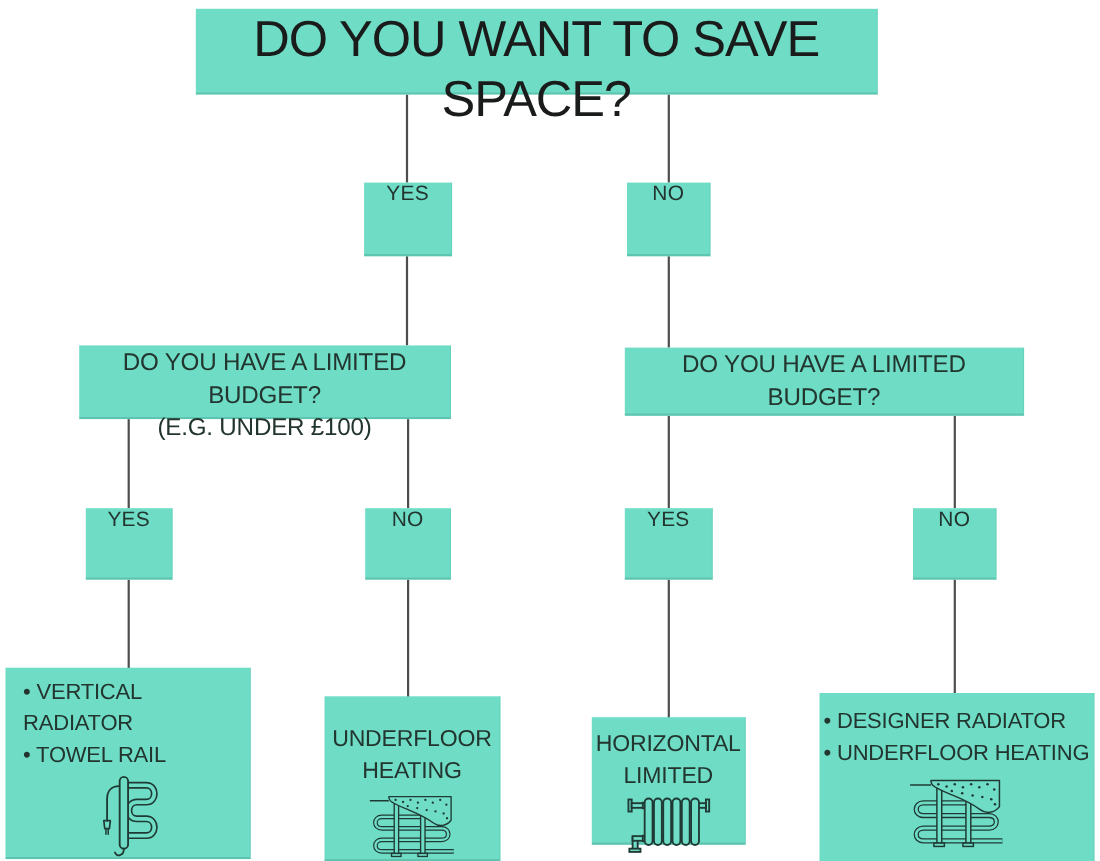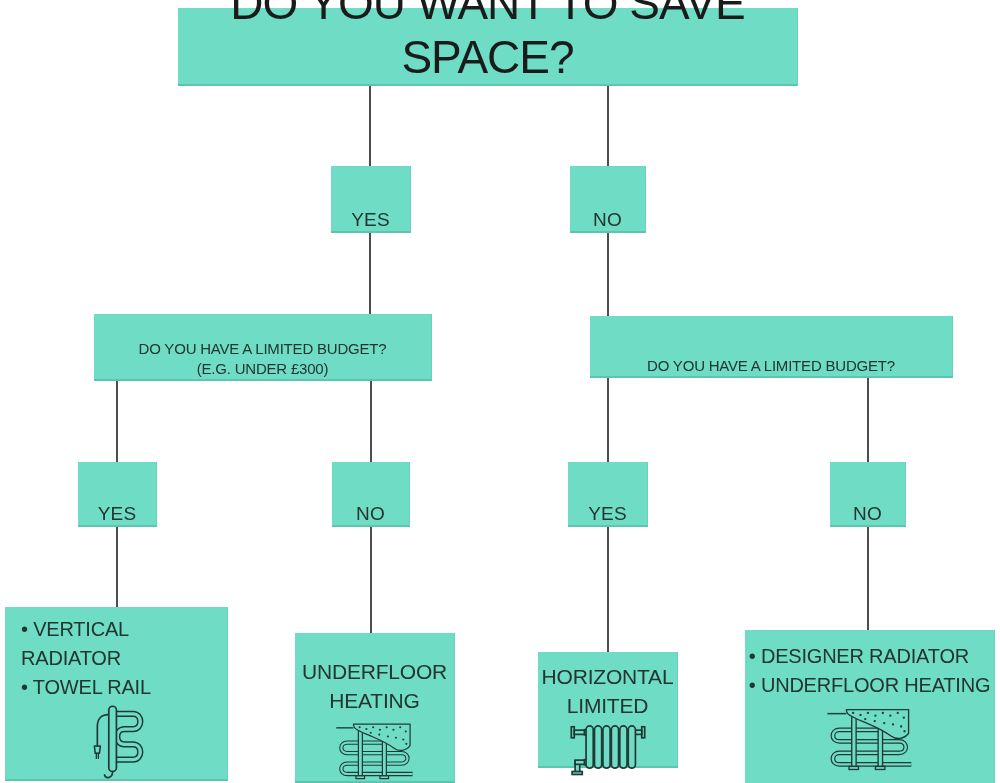--- a/index.html
+++ b/index.html
@@ -8,33 +8,33 @@
     width:1000px;height:783px;
     background:#ffffff;
     font-family:"Liberation Sans", sans-serif;
     overflow:hidden;
   }
   .connectors{position:absolute;left:0;top:0;z-index:0;}
   .node{
     position:absolute;
     background:#6fdcc6;
     color:#22352f;
-    display:flex;align-items:flex-end;justify-content:center;
+    display:flex;align-items:flex-start;justify-content:center;
     text-align:center;
     box-sizing:border-box;
     z-index:1;
     border-bottom:2px solid rgba(18,92,76,0.18);
     border-right:1px solid rgba(18,92,76,0.08);
   }
   .title-node{
     left:178px;top:8px;width:620px;height:78px;
     font-size:46px;letter-spacing:-1px;color:#191c1b;
     font-weight:400;
   }
-  .q-node{font-size:15px;line-height:1.35;letter-spacing:-0.2px;margin-left:22px;}
+  .q-node{font-size:22px;line-height:1.35;letter-spacing:-0.2px;}
   .q-left{left:72px;top:314px;width:338px;height:67px;}
   .q-right{left:568px;top:316px;width:363px;height:62px;}
   .yn-node{font-size:19px;letter-spacing:0.2px;}
   .yes1{left:331px;top:166px;width:80px;height:67px;}
   .no1{left:570px;top:166px;width:76px;height:67px;}
   .yes2{left:78px;top:462px;width:79px;height:65px;}
   .no2{left:332px;top:462px;width:78px;height:65px;}
   .yes3{left:568px;top:462px;width:80px;height:65px;}
   .no3{left:830px;top:462px;width:76px;height:65px;}
   .result{
@@ -93,21 +93,21 @@
   <div class="node yn-node yes1">
     <span>YES</span>
   </div>
   <div class="node yn-node no1">
     <span>NO</span>
   </div>
 
   <div class="node q-node q-left">
     <span>
       <span>DO YOU HAVE A LIMITED BUDGET?</span><br>
-      <span>(E.G. UNDER £300)</span>
+      <span>(E.G. UNDER £100)</span>
     </span>
   </div>
   <div class="node q-node q-right">
     <span>DO YOU HAVE A LIMITED BUDGET?</span>
   </div>
 
   <div class="node yn-node yes2">
     <span>YES</span>
   </div>
   <div class="node yn-node no2">

